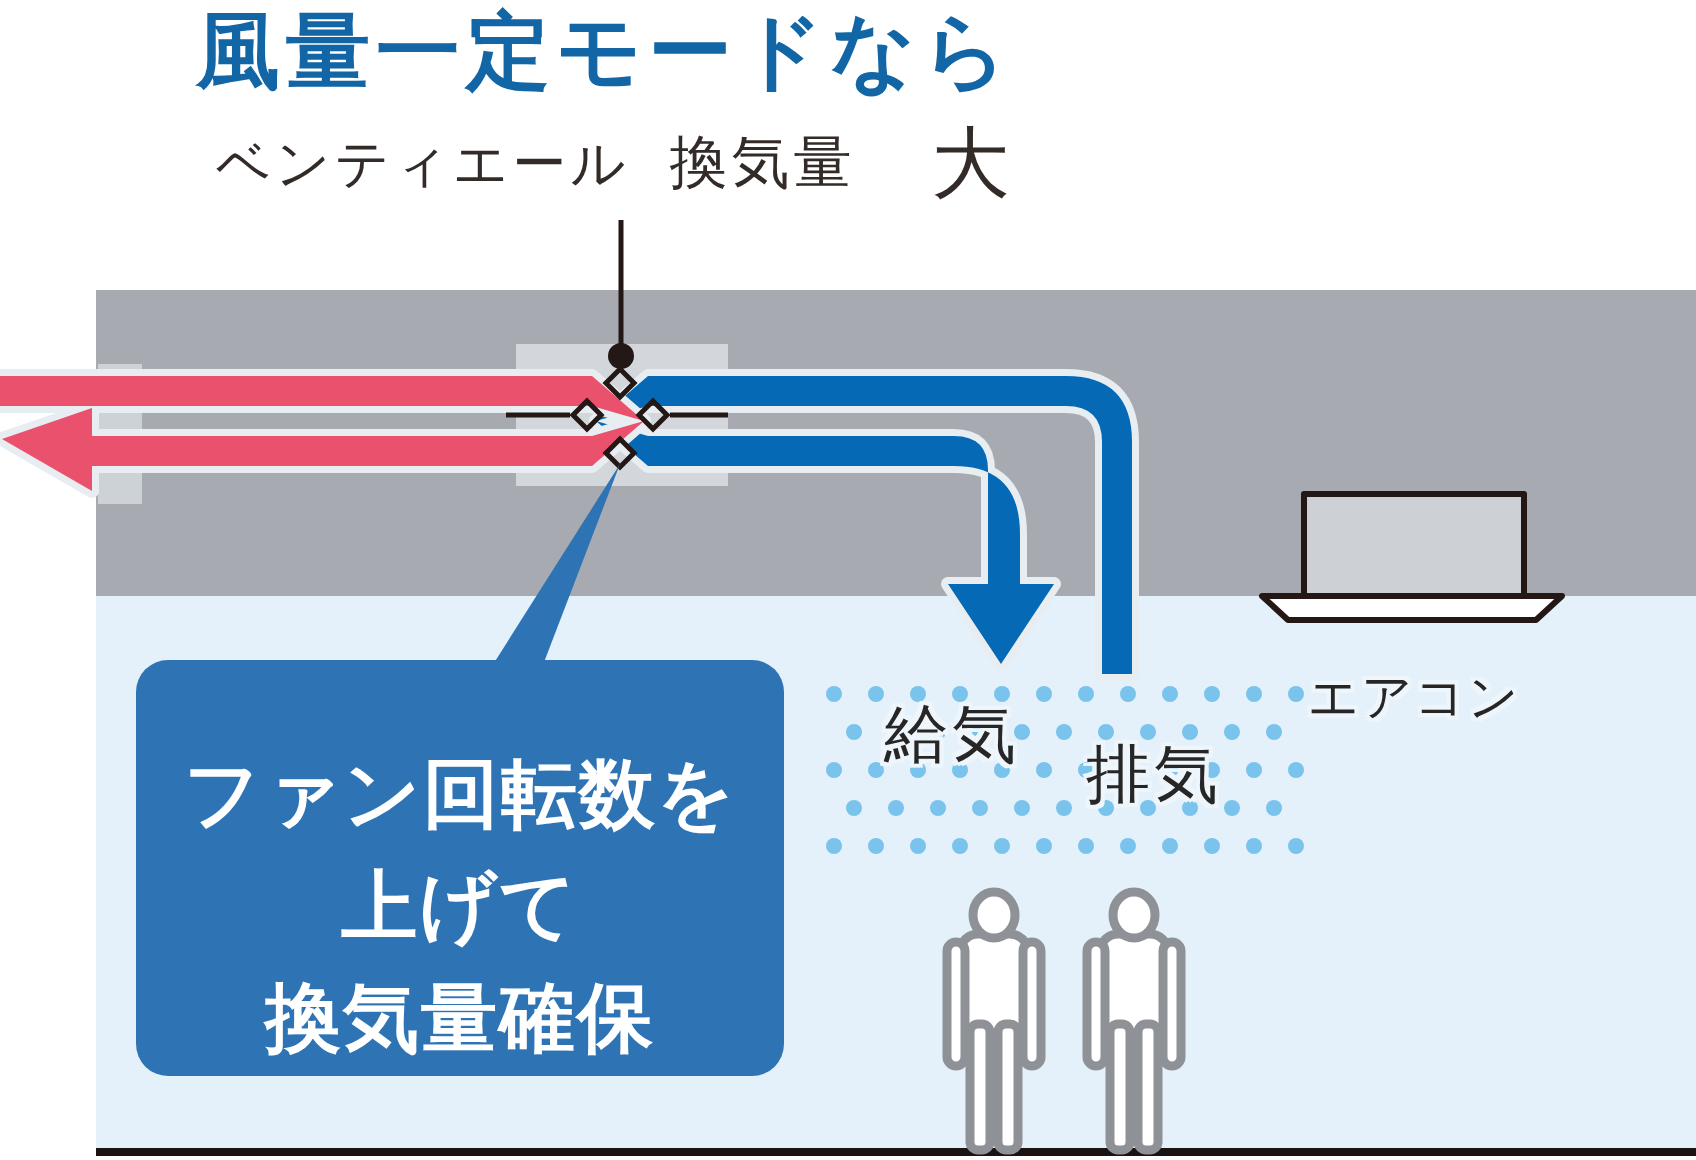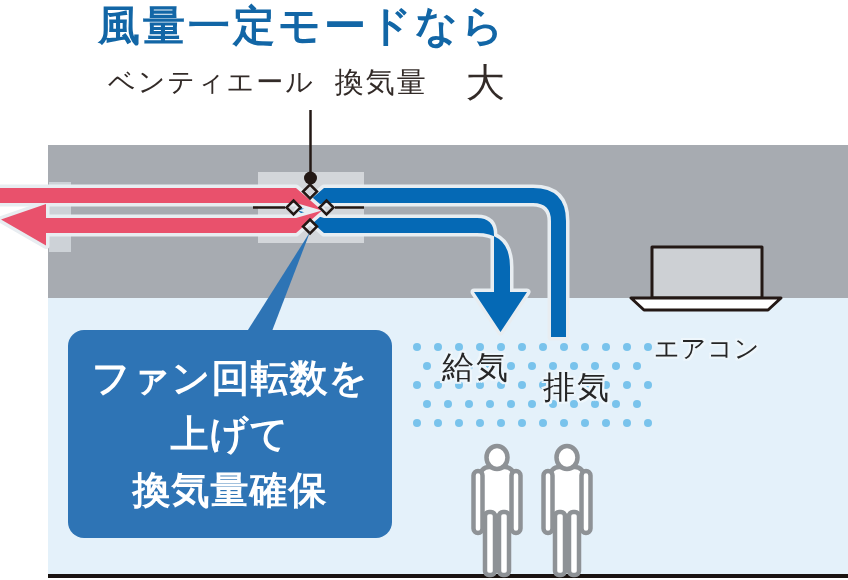--- a/index.html
+++ b/index.html
@@ -21,21 +21,21 @@
   .halo{
     color:#262626;
     text-shadow:-2px 0 0 #eef6fb,2px 0 0 #eef6fb,0 -2px 0 #eef6fb,0 2px 0 #eef6fb,
                 -2px -2px 0 #eef6fb,2px 2px 0 #eef6fb,-2px 2px 0 #eef6fb,2px -2px 0 #eef6fb;
   }
   .lbl-supply{left:442px;top:346px;font-size:32px;letter-spacing:2px;font-weight:500;}
   .lbl-exhaust{left:543px;top:346px;font-size:32px;letter-spacing:2px;font-weight:500;margin-top:20px;}
   .lbl-aircon{left:654px;top:332px;font-size:25px;letter-spacing:1px;font-weight:500;}
   .callout{
     left:68px;top:330px;width:324px;height:208px;border-radius:16px;background:#2E74B5;
-    display:flex;flex-direction:column;justify-content:center;align-items:center;
+    display:flex;flex-direction:column;justify-content:flex-end;align-items:center;
     color:#ffffff;font-weight:700;font-size:38px;letter-spacing:1px;line-height:56px;
     text-align:center;
   }
 </style>
 </head>
 <body>
 
 <div class="stage">
 
   <svg width="848" height="580" viewBox="0 0 848 580">

